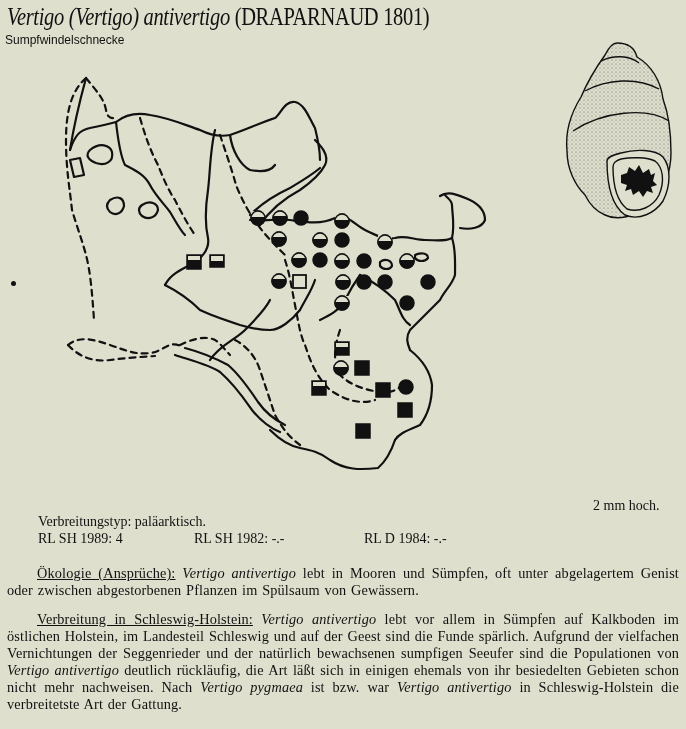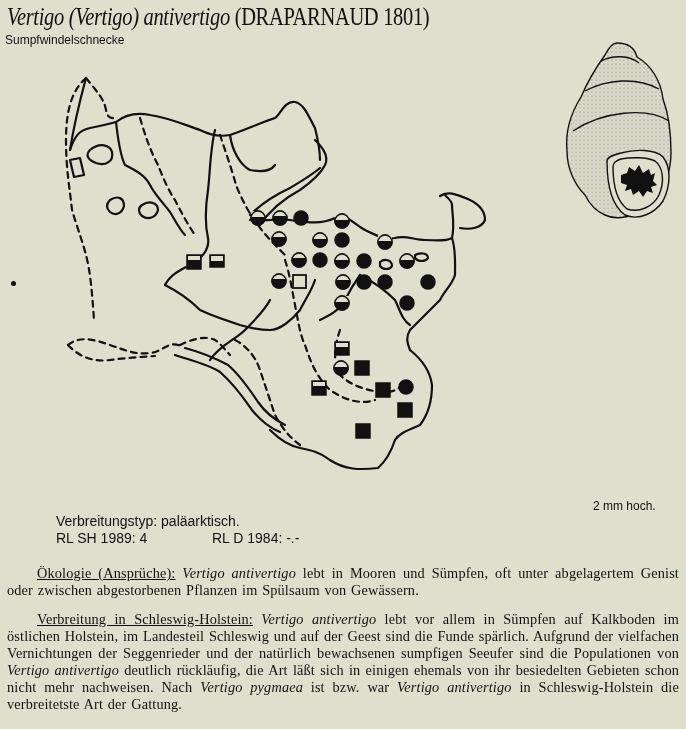--- a/index.html
+++ b/index.html
@@ -50,34 +50,33 @@
       position: absolute;
       left: 555px;
       top: 35px;
       width: 120px;
       height: 200px;
     }
     .size-note {
       position: absolute;
       left: 593px;
       top: 498px;
-      font-family: Liberation Sans, sans-serif;
-      font-size: 12px;
+      font-family: Liberation Serif, serif;
+      font-size: 14px;
       line-height: 16px;
       white-space: nowrap;
     }
     .meta {
       position: absolute;
       left: 38px;
       top: 513px;
-      font-family: Liberation Sans, sans-serif;
+      font-family: Liberation Serif, serif;
       font-size: 14px;
       line-height: 17px;
       white-space: nowrap;
-      margin-left: 18px;
     }
     .meta .row { display: flex; }
     .meta .rl1 { width: 156px; }
     .meta .rl2 { width: 170px; }
     .para {
       position: absolute;
       left: 7px;
       width: 672px;
       font-family: "Liberation Serif", serif;
       font-size: 14.3px;
@@ -272,20 +271,21 @@
 </svg>
 
 <div class="size-note">2 mm hoch.</div>
 
 <div class="meta">
   <div class="row">
     <span>Verbreitungstyp:</span>&nbsp;<span>paläarktisch.</span>
   </div>
   <div class="row">
     <span class="rl1">RL SH 1989: 4</span>
+    <span class="rl2">RL SH 1982: -.-</span>
     <span>RL D 1984: -.-</span>
   </div>
 </div>
 
 <div class="para p1">
   <p><span class="head">Ökologie (Ansprüche):</span> <span class="sp">Vertigo antivertigo</span><span> lebt in Mooren und Sümpfen, oft unter abgelagertem Genist oder zwischen abgestorbenen Pflanzen im Spülsaum von Gewässern.</span></p>
 </div>
 
 <div class="para p2">
   <p><span class="head">Verbreitung in Schleswig-Holstein:</span> <span class="sp">Vertigo antivertigo</span><span> lebt vor allem in Sümpfen auf Kalkboden im östlichen Holstein, im Landesteil Schleswig und auf der Geest sind die Funde spärlich. Aufgrund der vielfachen Vernichtungen der Seggenrieder und der natürlich bewachsenen sumpfigen Seeufer sind die Populationen von </span><span class="sp">Vertigo antivertigo</span><span> deutlich rückläufig, die Art läßt sich in einigen ehemals von ihr besiedelten Gebieten schon nicht mehr nachweisen. Nach </span><span class="sp">Vertigo pygmaea</span><span> ist bzw. war </span><span class="sp">Vertigo antivertigo</span><span> in Schleswig-Holstein die verbreitetste Art der Gattung.</span></p>

